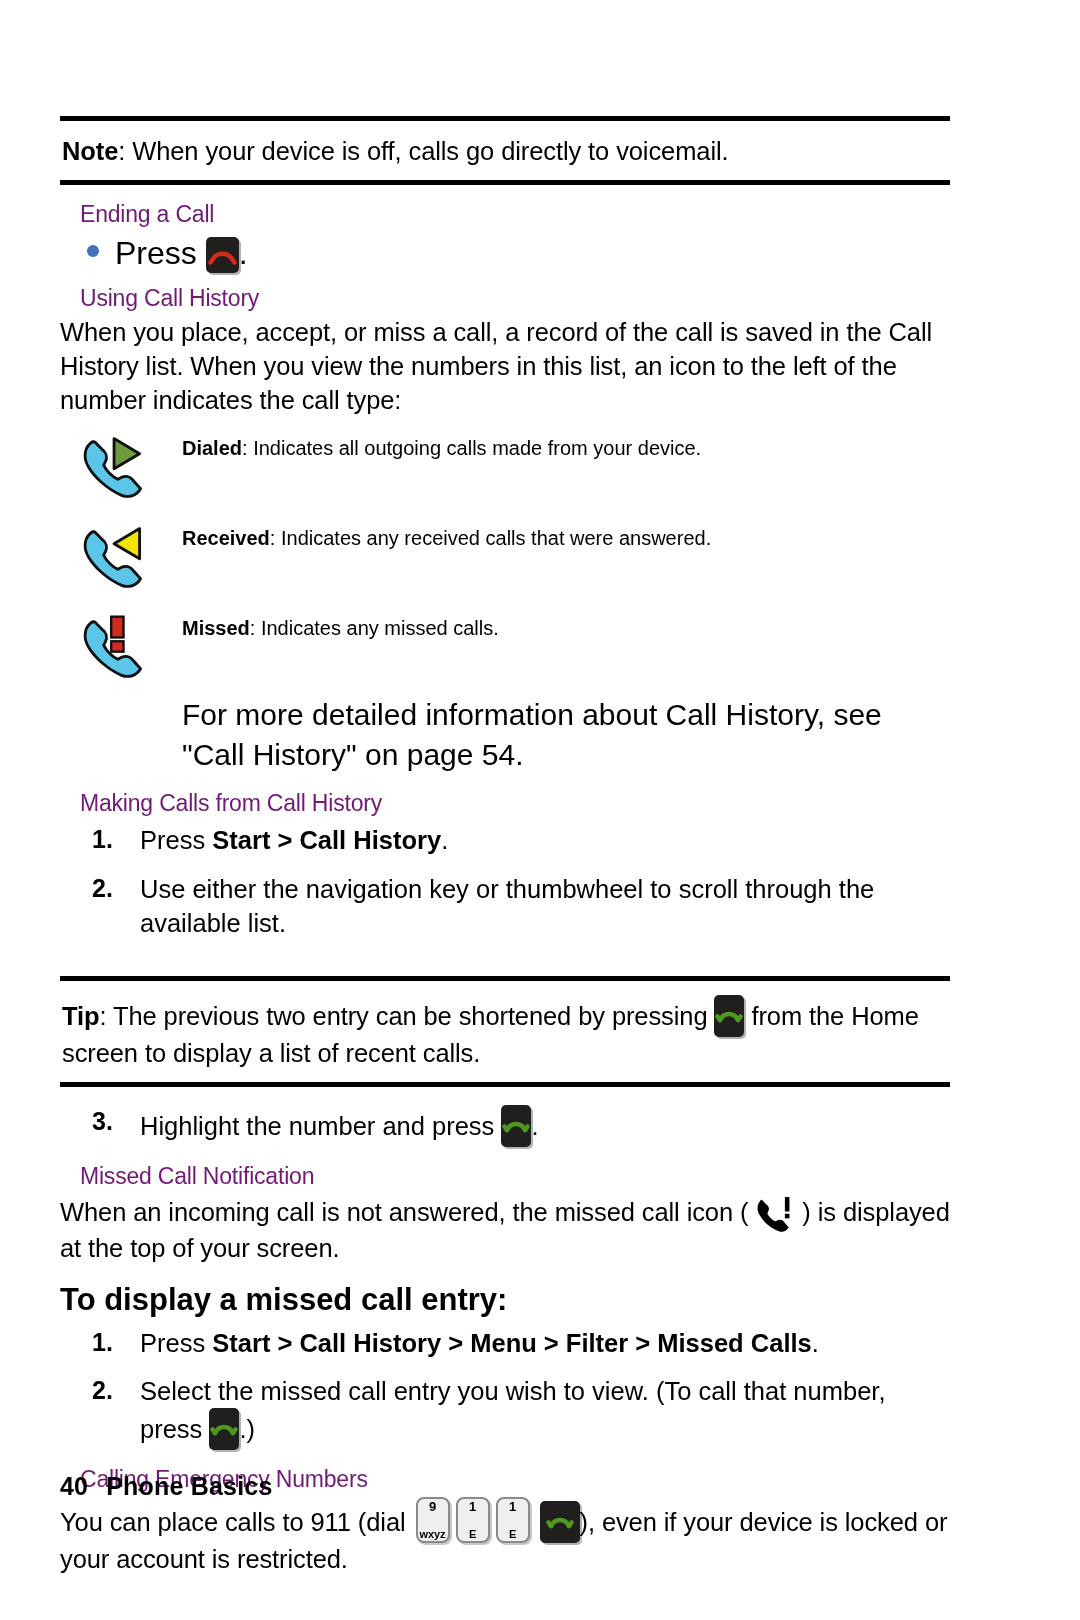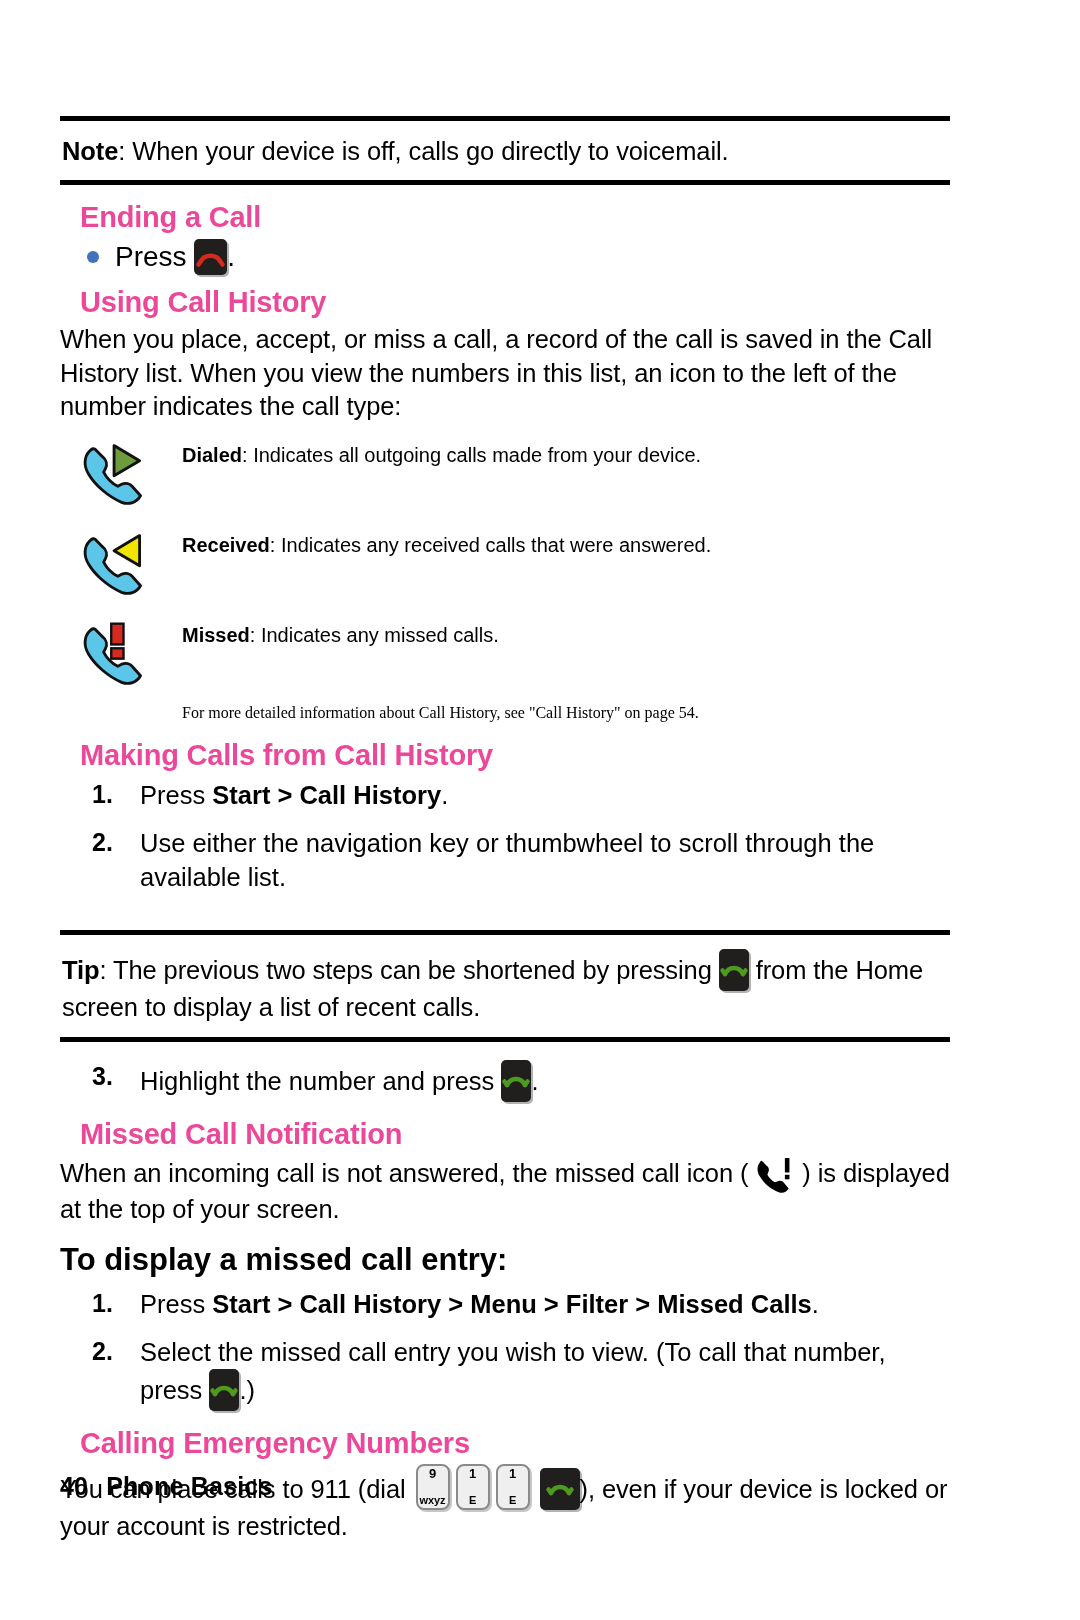--- a/index.html
+++ b/index.html
@@ -44,23 +44,23 @@
   }
   .callout p {
     margin: 0;
     font-size: 25.5px;
     line-height: 1.30;
     letter-spacing: -0.1px;
   }
 
   
   h2.sect {
-    color: #ec4899;
-    font-size: 29px;
-    font-weight: bold;
+    color: #701a75;
+    font-size: 23px;
+    font-weight: normal;
     margin: 16px 0 4px 20px;
     letter-spacing: -0.2px;
   }
   h2.sect.tight { margin-top: 10px; }
 
   p.body {
     margin: 4px 0 0 0;
     font-size: 25.5px;
     line-height: 1.32;
     letter-spacing: -0.1px;
@@ -74,21 +74,21 @@
 
   b, strong { font-weight: bold; }
 
   
   ul.bul {
     list-style: none;
     margin: 2px 0 0 0;
     padding: 0 0 0 55px;
   }
   ul.bul li {
-    font-size: 28px;
+    font-size: 32px;
     line-height: 1.35;
     position: relative;
   }
   ul.bul li .dot {
     position: absolute;
     left: -28px;
     top: 13px;
     width: 12px;
     height: 12px;
     border-radius: 50%;
@@ -133,24 +133,23 @@
   .icon-row .tx {
     flex: 1 1 auto;
     font-size: 20px;
     line-height: 1.32;
     padding-top: 8px;
     margin-left: 32px;
   }
 
   .note-after {
     margin: -2px 0 0 122px;
-    font-size: 16px;
+    font-size: 30px;
     line-height: 1.32;
     max-width: 760px;
-    font-family: Liberation Serif, serif;
   }
   .endkey, .sendkey {
     display: inline-block;
     width: 33px;
     height: 36px;
     background: #201f1d;
     border-radius: 5px;
     position: relative;
     vertical-align: -9px;
     box-shadow: 2px 2px 0 rgba(0,0,0,0.30);
@@ -309,21 +308,21 @@
       <li>
         <span class="n">2.</span><span>Use either the navigation key or thumbwheel to scroll through the available list.</span>
       </li>
     </ol>
 
     <div class="spacer-md"></div>
 
     <div>
       <div class="rule"></div>
       <div class="callout">
-        <p><b>Tip</b><span>: The previous two steps can be shortened by pressing </span><span class="sendkey tall">
+        <p><b>Tip</b><span>: The previous two entry can be shortened by pressing </span><span class="sendkey tall">
           <svg width="30" height="42" viewBox="0 0 30 42">
             <path d="M6 25 C10 17, 20 17, 24 25" stroke="#4E9A1E" stroke-width="4.5" fill="none" stroke-linecap="round"></path>
             <path d="M6 25 L3.5 21.5" stroke="#4E9A1E" stroke-width="4.5" fill="none" stroke-linecap="round"></path>
             <path d="M24 25 L26.5 21.5" stroke="#4E9A1E" stroke-width="4.5" fill="none" stroke-linecap="round"></path>
           </svg>
         </span><span> from the Home screen to display a list of recent calls.</span></p>
       </div>
       <div class="rule"></div>
     </div>
 

